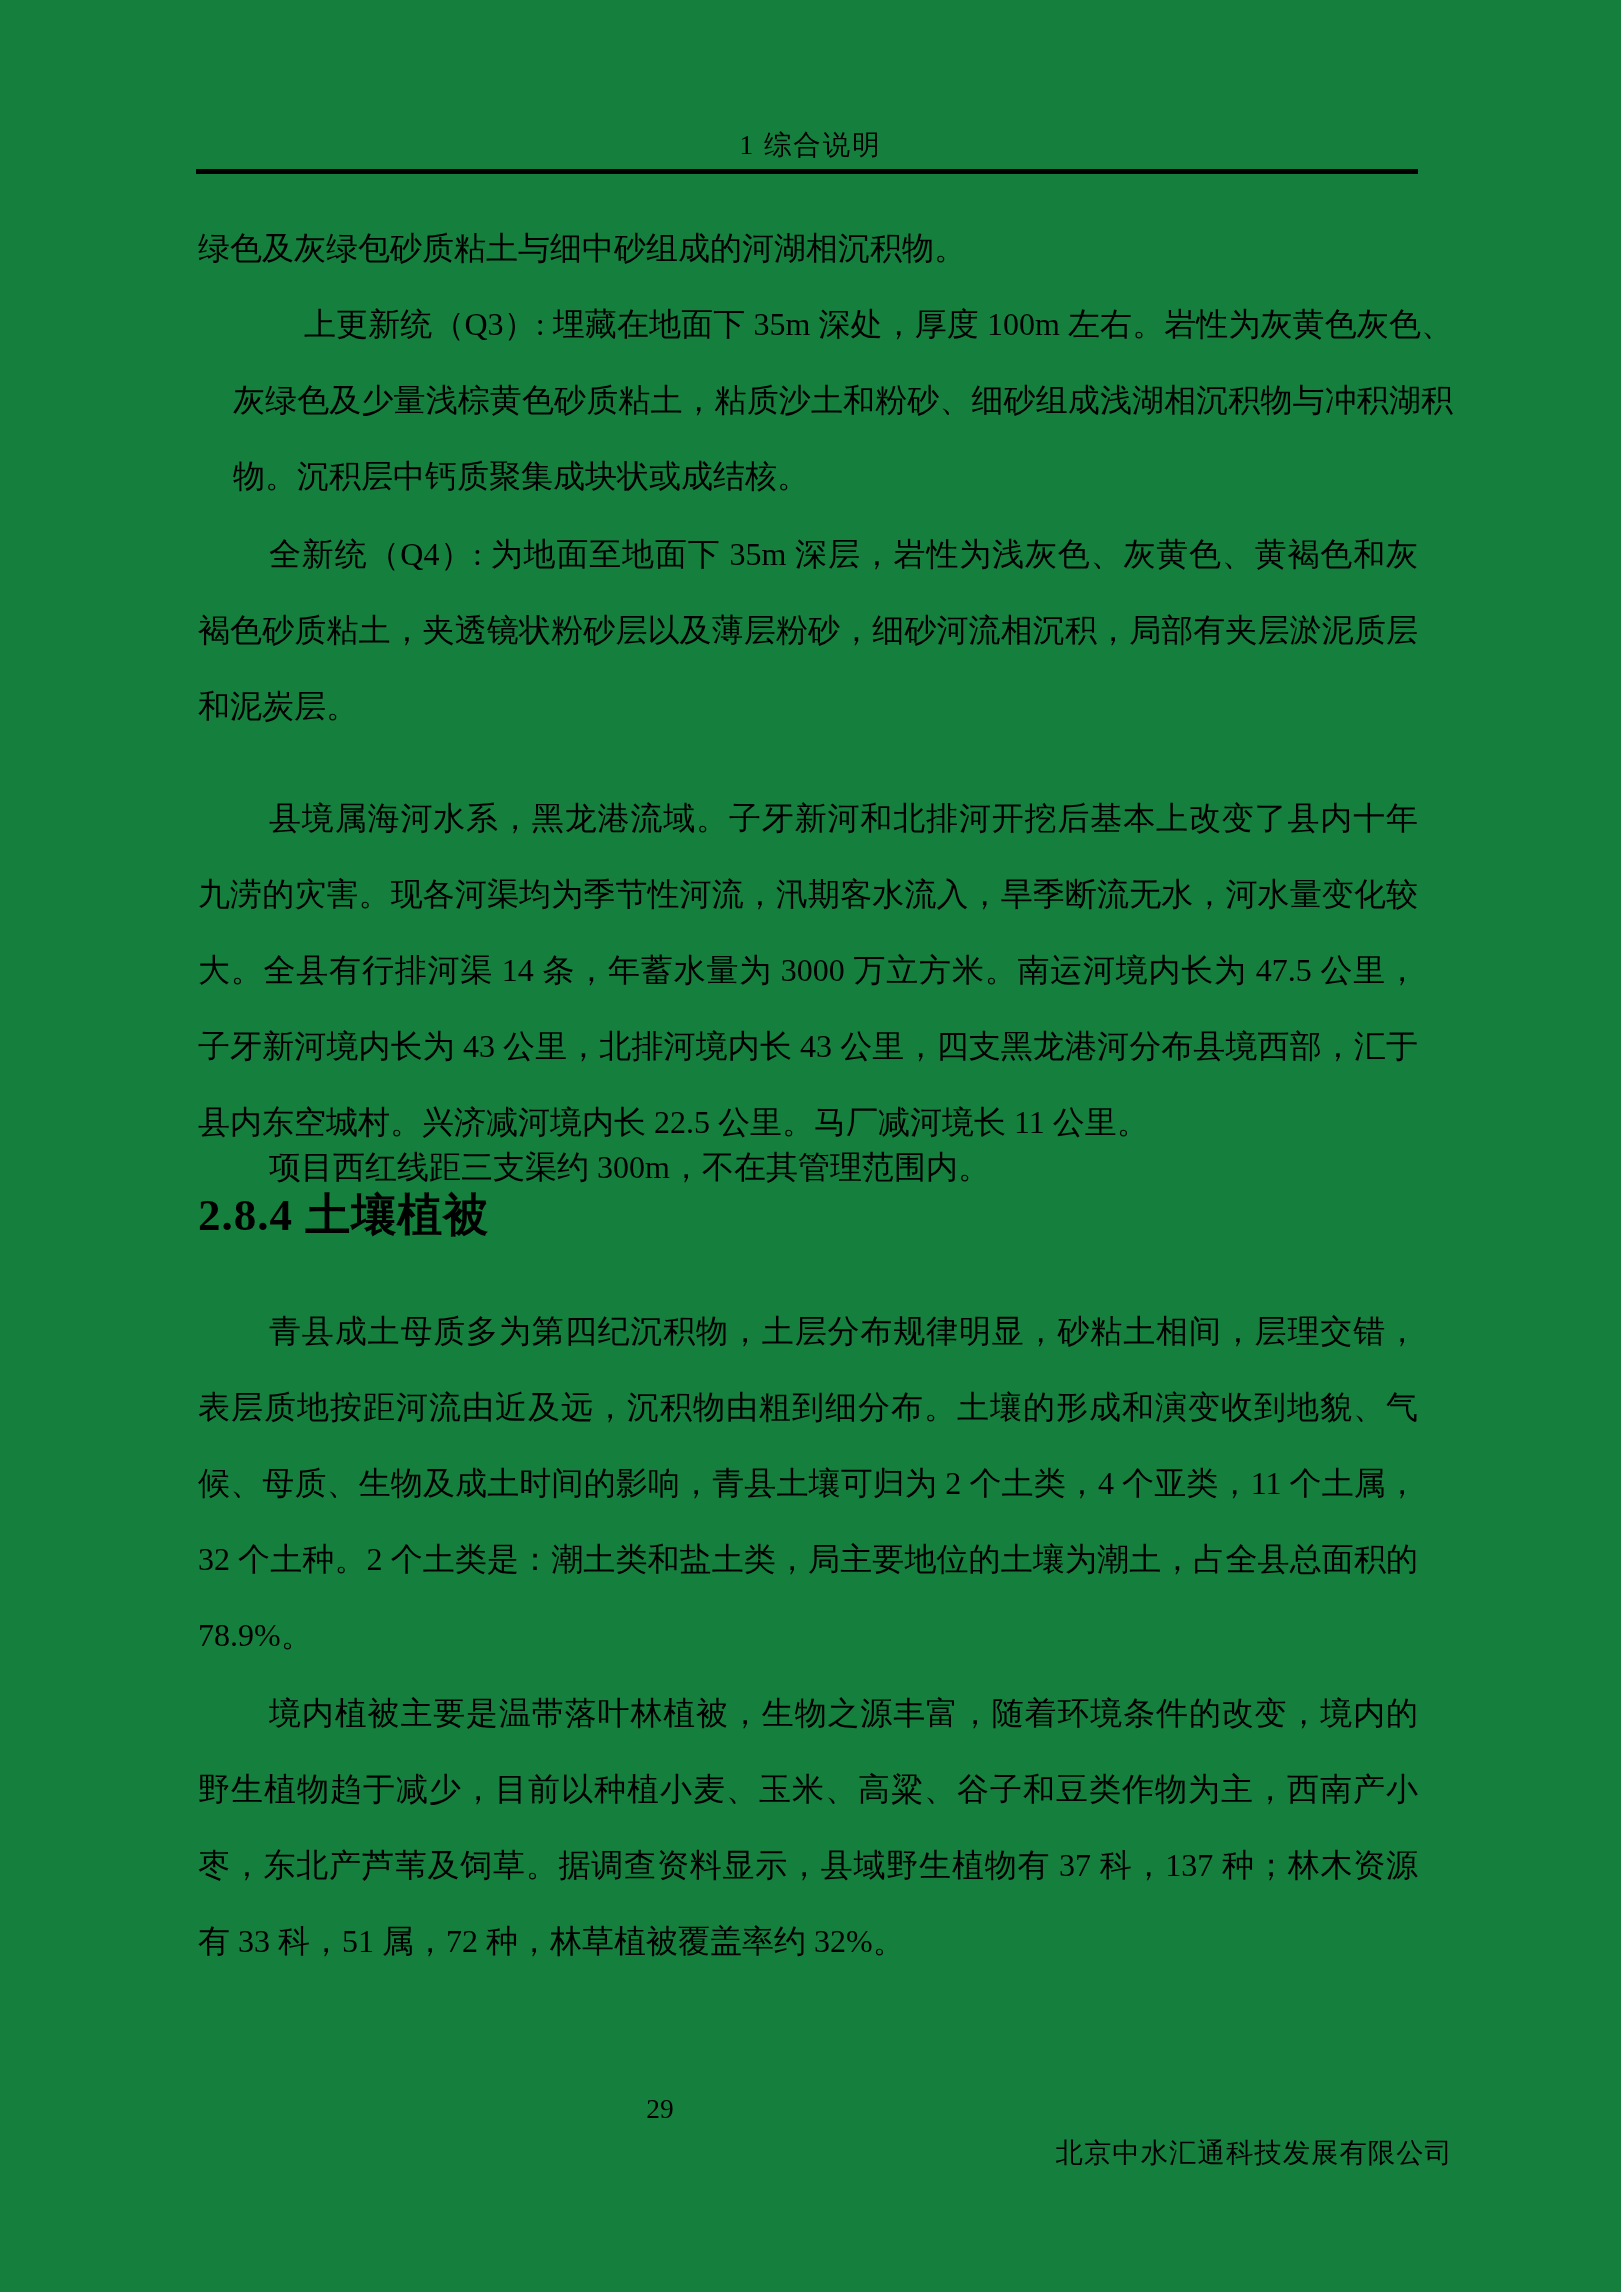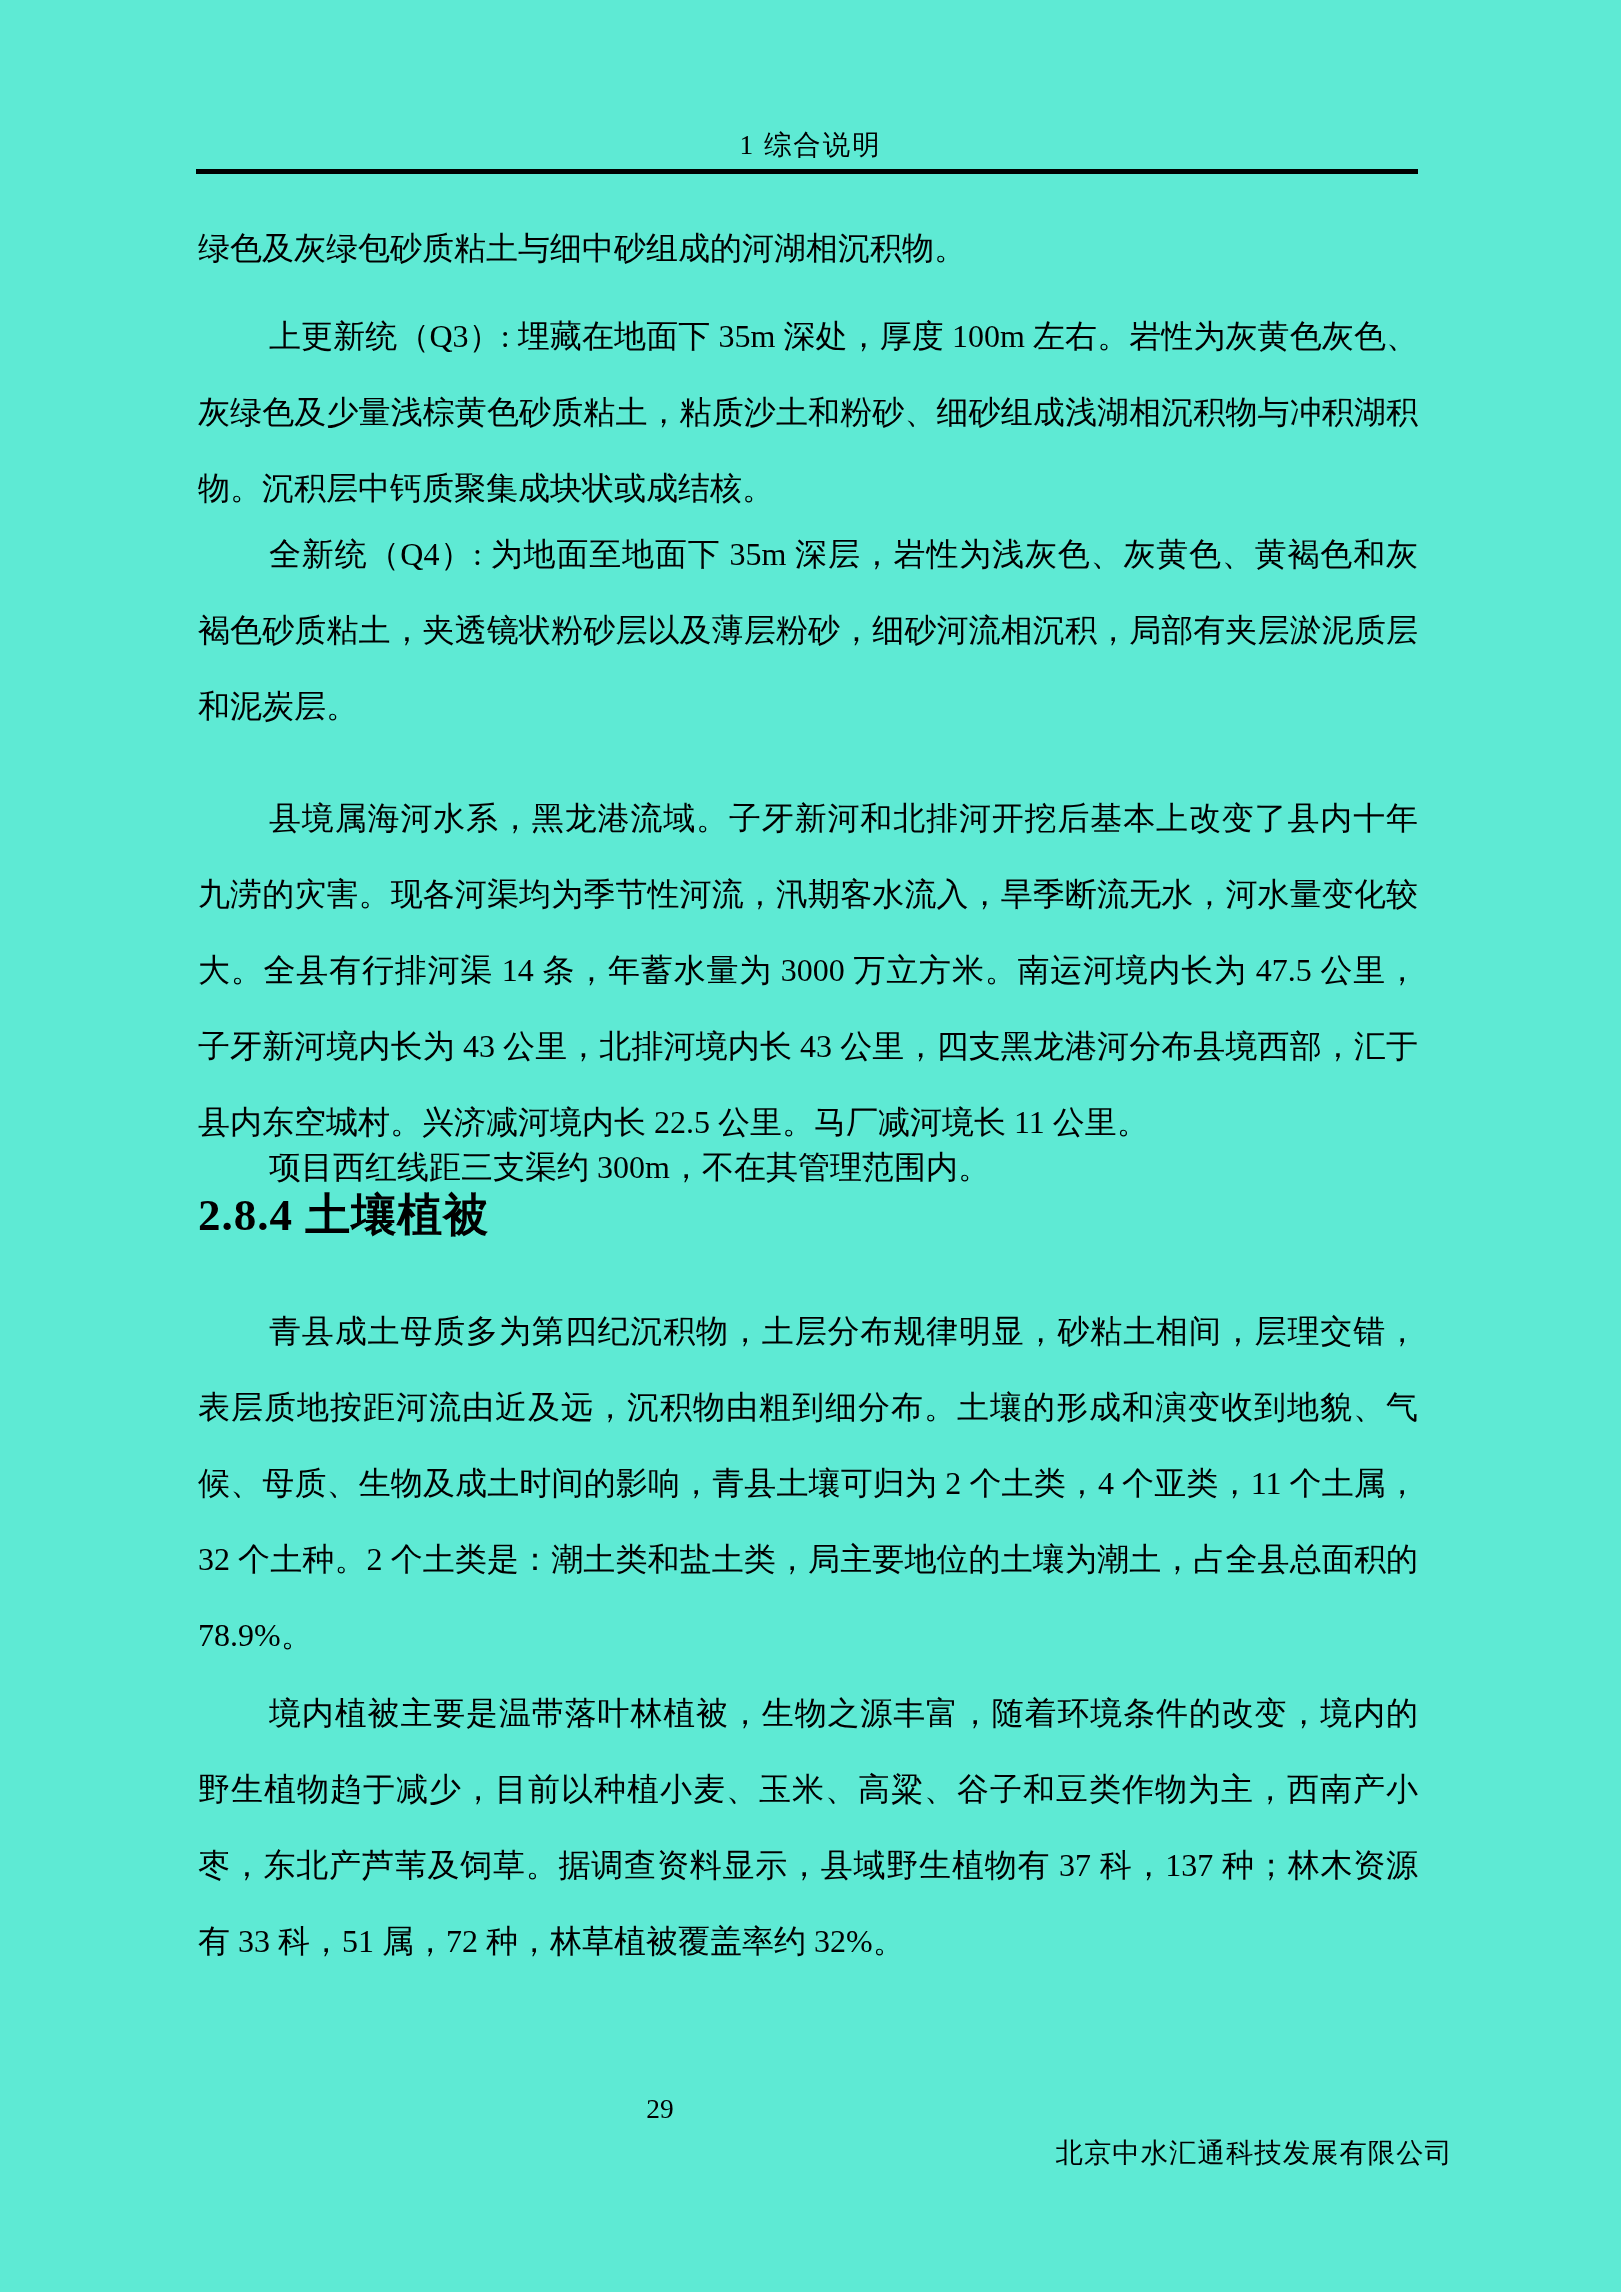--- a/index.html
+++ b/index.html
@@ -4,21 +4,21 @@
 <style>
   html, body {
     margin: 0;
     padding: 0;
     background: #ffffff;
   }
   .page {
     position: relative;
     width: 1621px;
     height: 2293px;
-    background: #5eead4;
+    background: #15803d;
     overflow: hidden;
     font-family: "Liberation Serif", "DejaVu Serif", serif;
     color: #000000;
   }
   .running-header {
     position: absolute;
     top: 127px;
     left: 0;
     width: 1621px;
     text-align: center;
@@ -41,21 +41,21 @@
     width: 1220px;
     font-size: 32px;
     line-height: 76px;
     text-align: justify;
     text-justify: inter-ideograph;
     color: #000000;
     margin: 0;
   }
   .para.indent { text-indent: 71px; }
   .p1 { top: 210px; }
-  .p2 { top: 298px; }
+  .p2 { top: 286px; margin-left: 35px; }
   .p3 { top: 516px; }
   .p4 { top: 780px; }
   .p5 { top: 1129px; }
   .section-heading {
     position: absolute;
     left: 198px;
     top: 1177px;
     width: 1220px;
     font-size: 45px;
     font-weight: bold;

